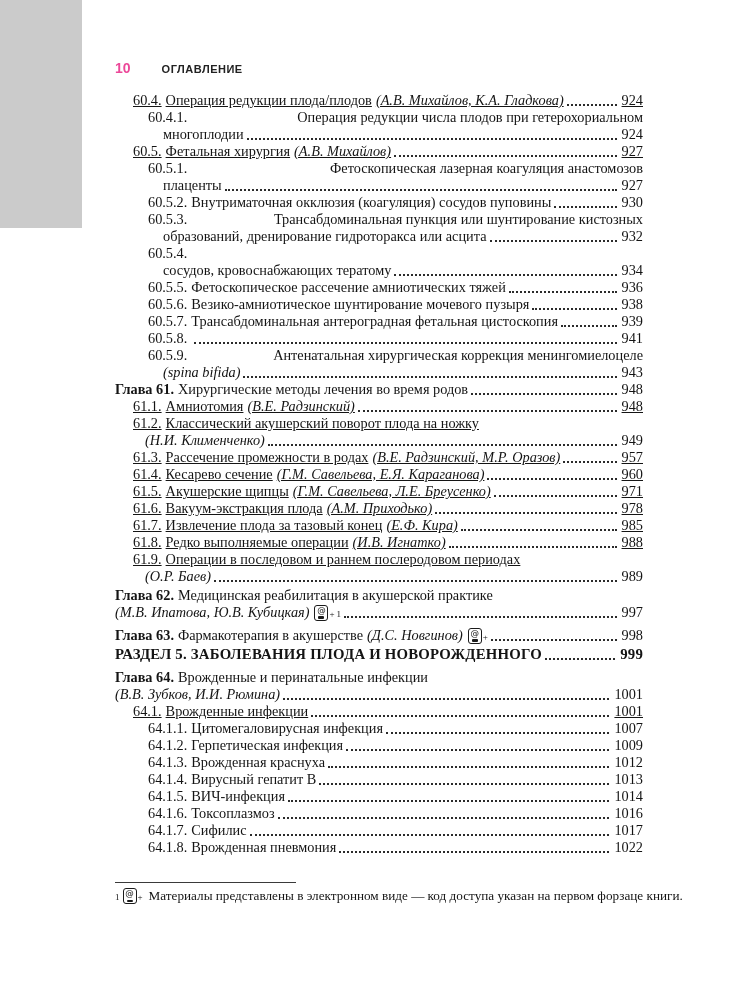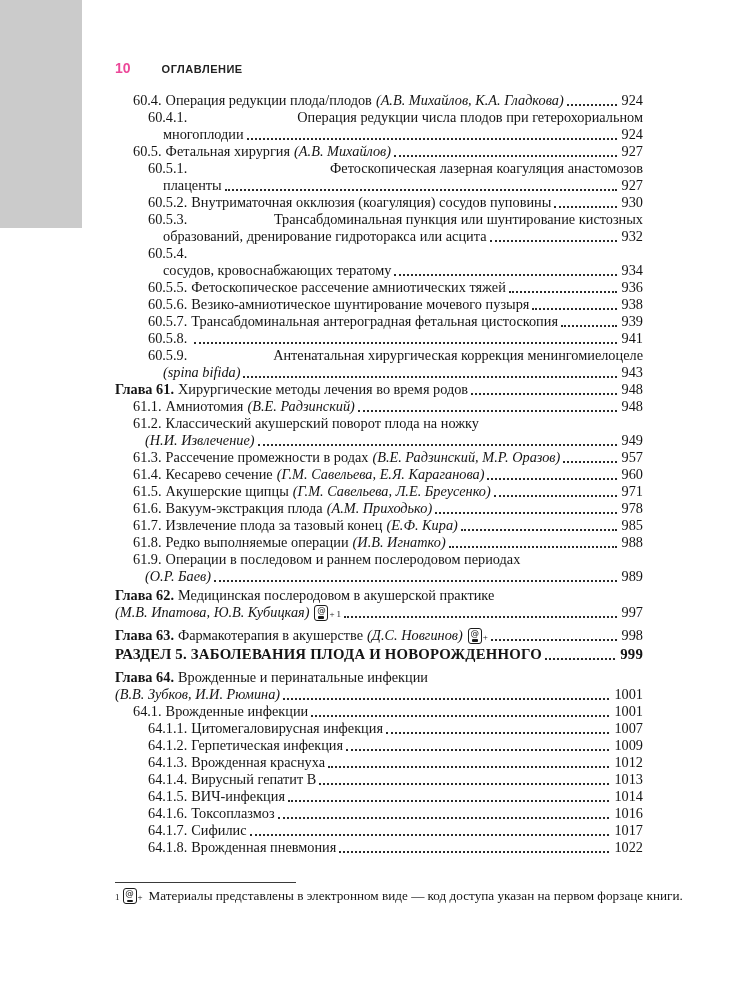--- a/index.html
+++ b/index.html
@@ -18,21 +18,21 @@
     display:flex;align-items:baseline;margin:0 0 16px 0;
     font-family:"Liberation Sans","DejaVu Sans",sans-serif;
   }
   .hdr .pn{font-size:14px;font-weight:700;color:#ec4899;}
   .hdr .rt{font-size:11px;font-weight:600;letter-spacing:0.5px;margin-left:31px;color:#222;}
   .toc{width:528px;}
   .row{
     display:flex;align-items:baseline;
     font-size:14.3px;line-height:17px;white-space:nowrap;overflow:hidden;
   }
-  .row.s1{padding-left:18px;}
+  .row.s1{padding-left:18px;text-decoration:underline;}
   .row.s2{padding-left:33px;justify-content:space-between;}
   .row.cont1{padding-left:30px;}
   .row.cont2{padding-left:48px;}
   .row.cont0{padding-left:0;}
   .row.chapter .num{font-weight:700;}
   .row.razdel{font-weight:700;font-size:14.8px;letter-spacing:0.2px;}
   .num{margin-right:4px;flex:0 0 auto;}
   .title{flex:0 1 auto;}
   .title + .authors{margin-left:4px;}
   .authors{font-style:italic;flex:0 1 auto;}
@@ -201,21 +201,21 @@
     <span class="leader"></span>
     <span class="pg">948</span>
   </div>
       <div class="row s1">
     <span class="num">61.2.</span>
     <span class="title">Классический акушерский поворот плода на ножку</span>
 
   </div>
       <div class="row cont1">
 
-    <span class="authors">(Н.И. Извлечение)</span>
+    <span class="authors">(Н.И. Клименченко)</span>
 
     <span class="leader"></span>
     <span class="pg">949</span>
   </div>
       <div class="row s1">
     <span class="num">61.3.</span>
     <span class="title">Рассечение промежности в родах</span>
     <span class="authors">(В.Е. Радзинский, М.Р. Оразов)</span>
 
     <span class="leader"></span>
@@ -268,21 +268,21 @@
   </div>
       <div class="row cont1">
 
     <span class="authors">(О.Р. Баев)</span>
 
     <span class="leader"></span>
     <span class="pg">989</span>
   </div>
       <div class="row chapter" style="margin-top: 2px;">
     <span class="num">Глава 62.</span>
-    <span class="title">Медицинская послеродовом в акушерской практике</span>
+    <span class="title">Медицинская реабилитация в акушерской практике</span>
 
   </div>
       <div class="row cont0">
 
     <span class="authors">(М.В. Ипатова, Ю.В. Кубицкая)</span>
     <span class="eicon">
           <span class="at">@</span>
         </span>
     <sup class="plus">+</sup>
     <sup class="fnref">1</sup>

